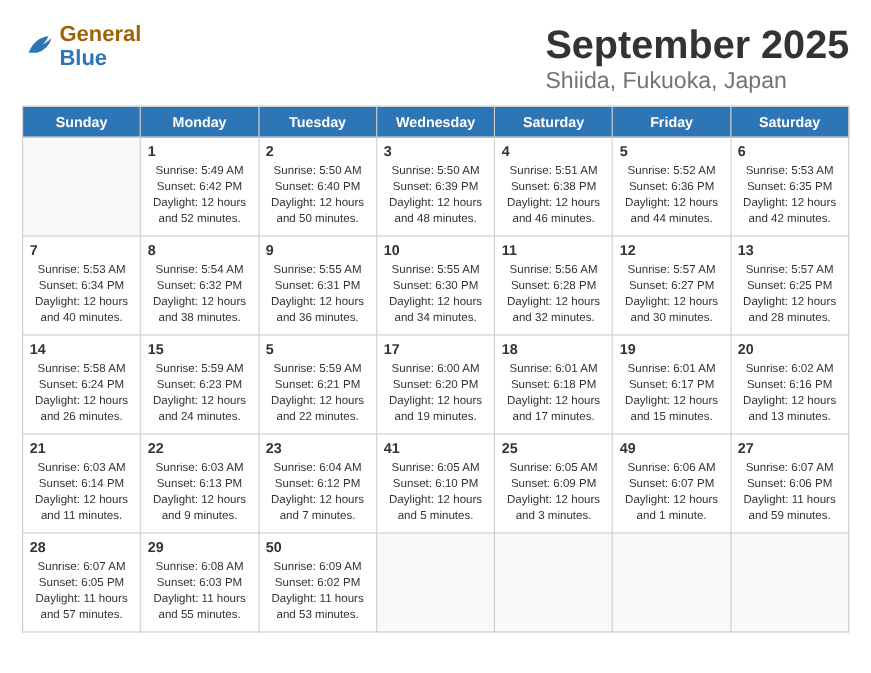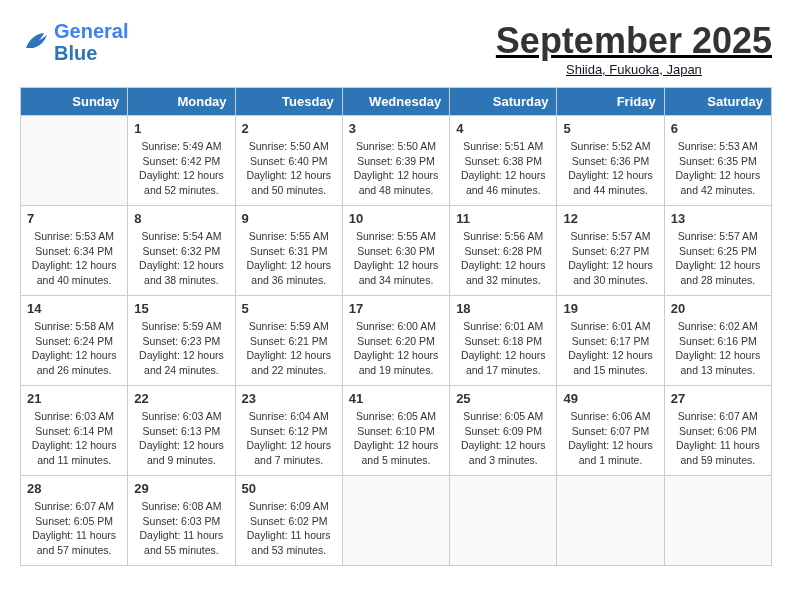--- a/index.html
+++ b/index.html
@@ -21,48 +21,47 @@
       align-items: center;
       gap: 4px;
     }
     .logo-text {
       font-size: 20px;
       font-weight: bold;
       color: #333;
       line-height: 1.1;
     }
     .logo-text span {
-      color: #3b82f6;
+      color: #a16207;
     }
     .logo-bird {
       width: 30px;
       height: 30px;
     }
     .title-section {
-      text-align: center;
-      text-decoration: underline;
+      text-align: left;
     }
     .month-title {
       font-size: 36px;
       font-weight: bold;
       color: #333;
     }
     .subtitle {
-      font-size: 13px;
-      color: #0f172a;
+      font-size: 21px;
+      color: #737373;
     }
     .calendar {
       width: 100%;
       border-collapse: collapse;
       font-size: 11px;
     }
     .calendar th {
       background-color: #2e75b6;
       color: #fff;
-      text-align: right;
+      text-align: center;
       padding: 6px 8px;
       font-size: 13px;
       font-weight: bold;
       border: 1px solid #ccc;
     }
     .calendar td {
       border: 1px solid #ccc;
       vertical-align: top;
       padding: 5px 6px;
       width: calc(100% / 7);

